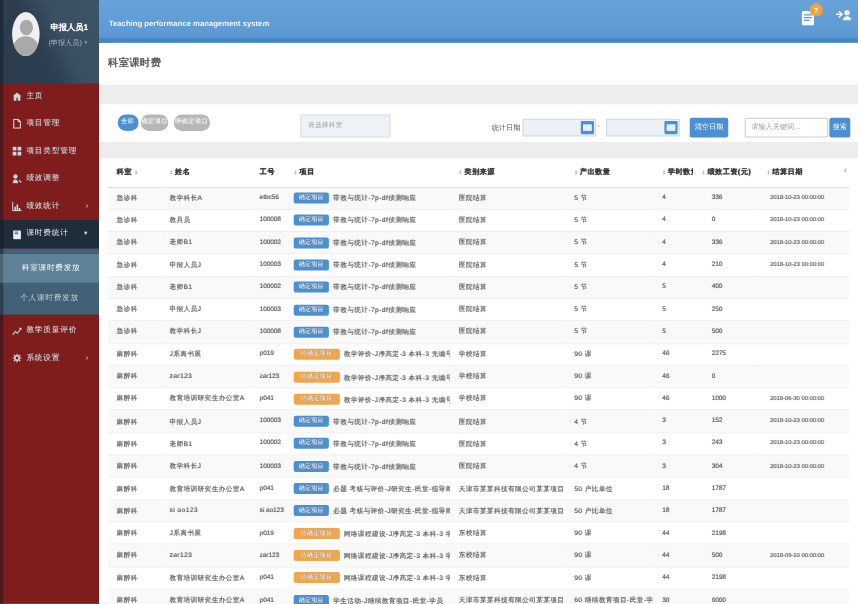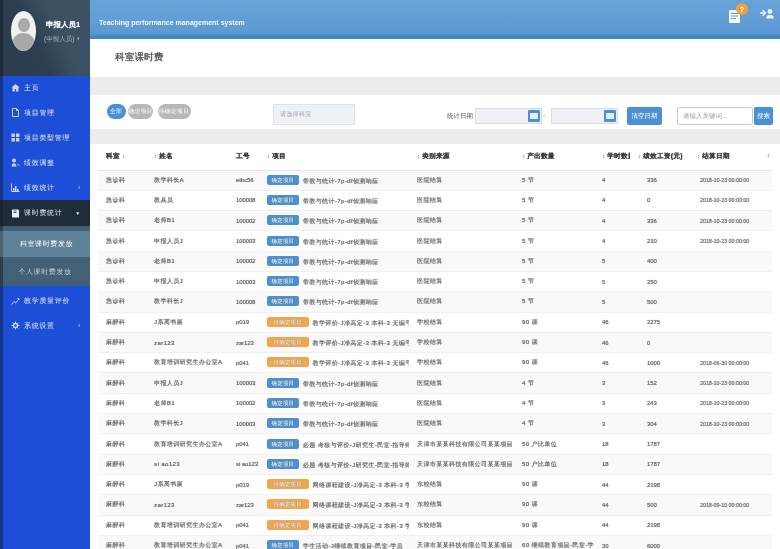--- a/index.html
+++ b/index.html
@@ -1,20 +1,20 @@
 <!DOCTYPE html>
 <html><head>
 <meta charset="utf-8">
 <style>
 * { margin:0; padding:0; box-sizing:border-box; }
 html,body { width:780px; height:549px; overflow:hidden; font-family:"Liberation Sans", sans-serif; }
 #app { position:relative; width:780px; height:549px; background:#fff; }
 
 
-#sidebar { position:absolute; left:0; top:0; width:104px; height:549px; background:#1d4ed8; }
+#sidebar { position:absolute; left:0; top:0; width:104px; height:549px; background:#7f1d1d; }
 #userpanel { position:absolute; left:0; top:0; width:90px; height:76px;
   background:linear-gradient(245deg,#3d5366 0%,#3a4f62 38%,#2c3e50 60%,#2b3c4e 100%); }
 #avatar { position:absolute; left:11px; top:11px; width:25px; height:40px; border-radius:50%; background:#f0f0f0; overflow:hidden; }
 #avatar .head { position:absolute; left:6.5px; top:7px; width:12px; height:14px; border-radius:50%; background:#a9a9a9; }
 #avatar .body { position:absolute; left:1px; top:22px; width:23px; height:22px; border-radius:50% 50% 0 0; background:#a9a9a9; }
 #uname { position:absolute; left:46px; top:20px; color:#fff; font-size:7.5px; font-weight:bold; text-shadow:0 0 1px rgba(255,255,255,.6); }
 #urole { position:absolute; left:44px; top:35px; color:#a7b6c1; font-size:6.5px; }
 .mitem { position:absolute; left:0; width:90px; height:25px; color:#ccd5db; font-size:7px; letter-spacing:.7px; line-height:25px; text-shadow:0 0 1px rgba(204,213,219,.5); }
 .mitem .ic { position:absolute; left:11px; top:8px; }
 .mitem .lb { position:absolute; left:24px; }
@@ -28,21 +28,21 @@
 
 
 #hdr { position:absolute; left:90px; top:0; width:690px; height:39px;
   background:linear-gradient(#68a2d9 0%,#5d9ad4 80%,#5795cf 88%,#4486c5 92%,#4486c5 100%); }
 #htitle { position:absolute; left:9px; top:3px; color:#fff; font-size:11.5px; font-weight:bold; letter-spacing:.4px; white-space:nowrap; text-shadow:.5px 0 0 #fff, 0 .5px 0 #fff, .5px .5px 0 rgba(255,255,255,.7), 0 0 2px rgba(255,255,255,.85), 0 0 2px rgba(255,255,255,.6); }
 #hsub { position:absolute; left:9px; top:19px; color:rgba(255,255,255,.92); font-size:7px; font-weight:bold; letter-spacing:0; white-space:nowrap; }
 #hicons { position:absolute; right:4px; top:0; height:39px; }
 
 
 #content { position:absolute; left:90px; top:39px; width:690px; height:510px; background:#fff; }
-#pagehead { position:absolute; left:8px; top:12px; color:#4e5256; font-size:9.5px; letter-spacing:.2px; text-shadow:.4px 0 0 rgba(78,82,86,.55), 0 .4px 0 rgba(78,82,86,.4), 0 0 1.2px rgba(78,82,86,.45);margin-left:17px; }
+#pagehead { position:absolute; left:8px; top:12px; color:#4e5256; font-size:9.5px; letter-spacing:.2px; text-shadow:.4px 0 0 rgba(78,82,86,.55), 0 .4px 0 rgba(78,82,86,.4), 0 0 1.2px rgba(78,82,86,.45); }
 .grayband { position:absolute; left:0; width:690px; background:#ededee; }
 #gb1 { top:38px; height:18px; }
 #gb2 { top:90px; height:15px; }
 
 #filter { position:absolute; left:0; top:56px; width:690px; height:34px; background:#fff; }
 .pill { position:absolute; top:9px; height:15px; border-radius:8px; color:#fff; text-align:center; font-size:5.8px; line-height:15px; letter-spacing:.3px; }
 #p1 { left:16.5px; width:19px; background:#4a90d2; }
 #p2 { left:38px; width:25px; background:#b7b7b7; }
 #p3 { left:67.5px; width:33px; background:#b7b7b7; }
 #selkeshi { position:absolute; left:183px; top:9px; width:82px; height:21px; background:#eef1f5; border:1px solid #dde3e8; font-size:6px; letter-spacing:.3px; color:#98a1a8; line-height:19px; padding-left:6px; }

